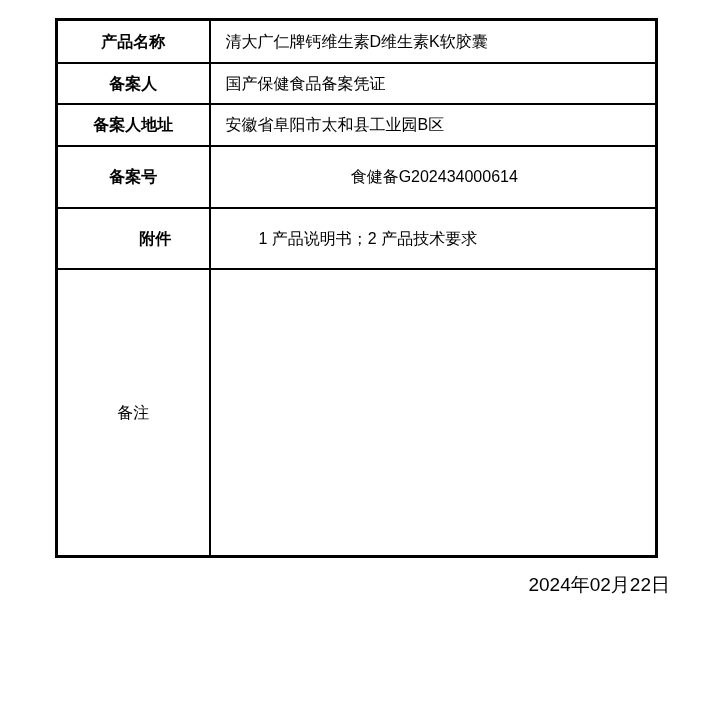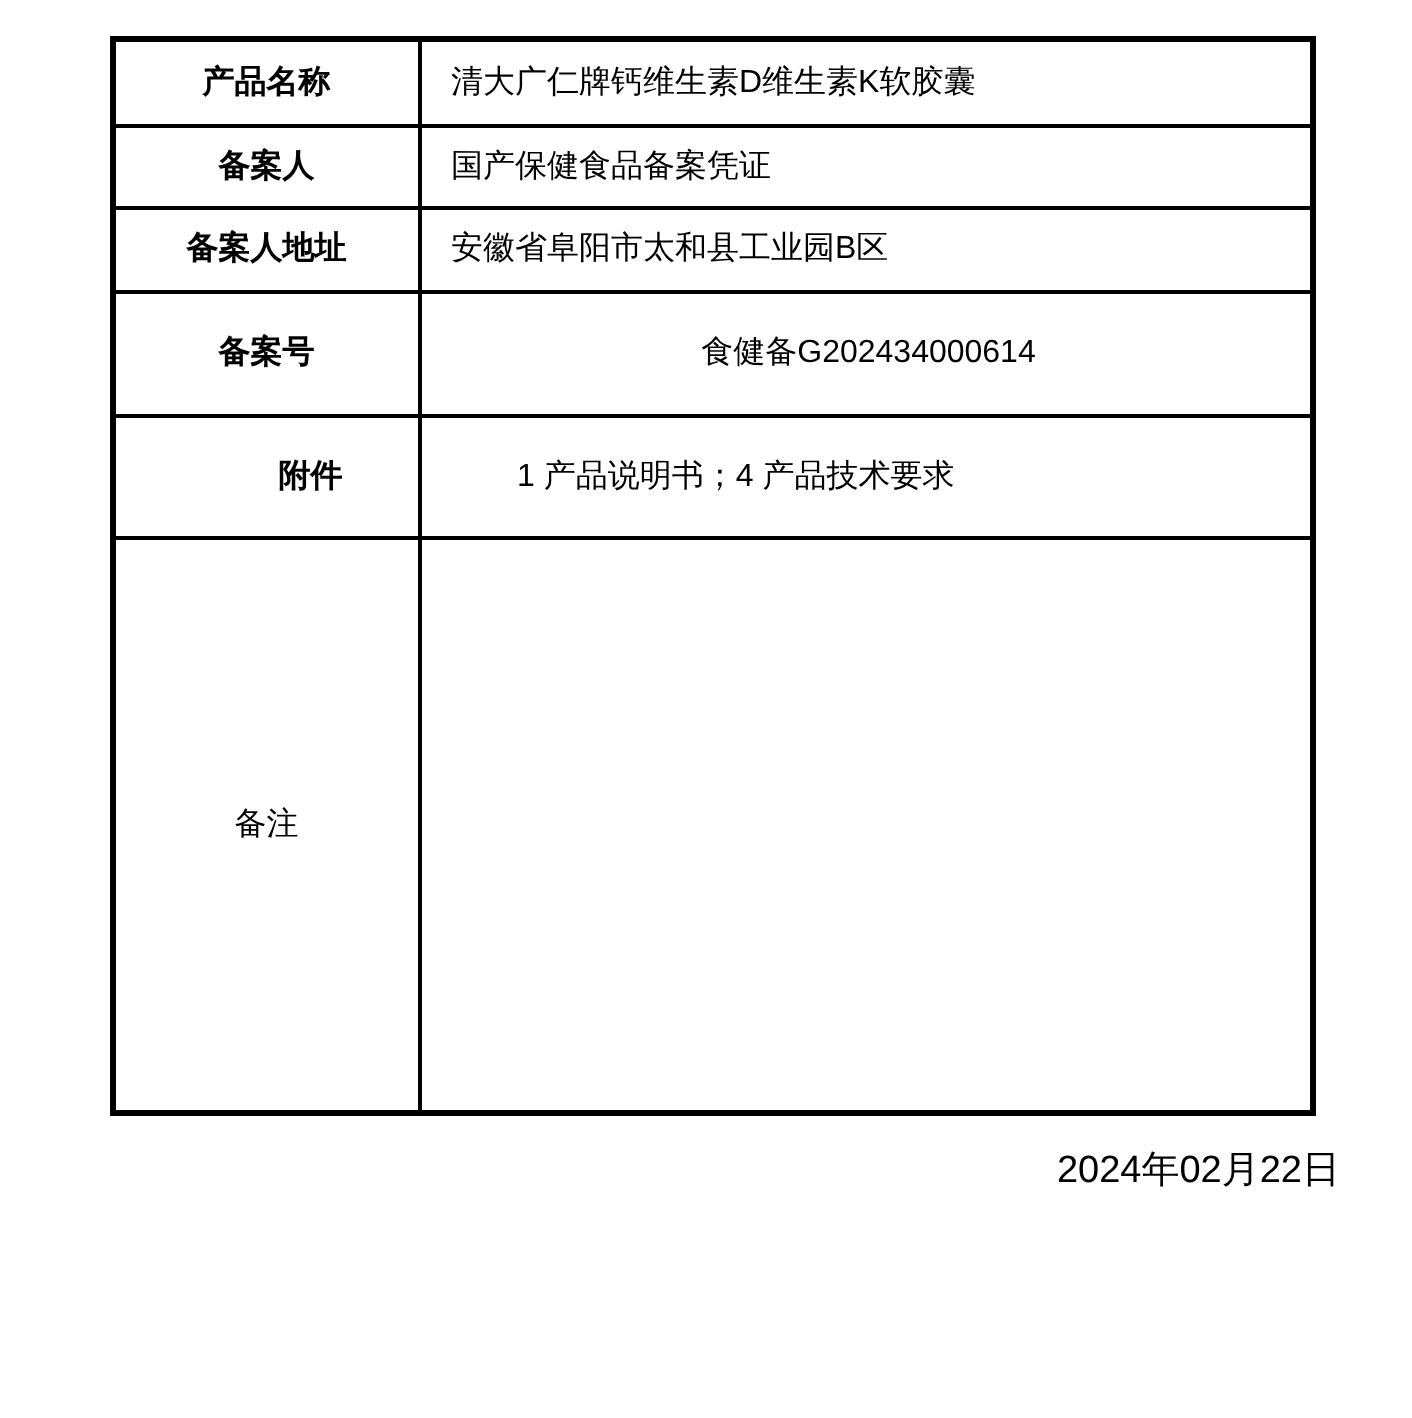--- a/index.html
+++ b/index.html
@@ -92,21 +92,21 @@
       <tr class="r3">
         <td class="label">备案人地址</td>
         <td class="value">安徽省阜阳市太和县工业园B区</td>
       </tr>
       <tr class="r5">
         <td class="label">备案号</td>
         <td class="value">食健备G202434000614</td>
       </tr>
       <tr class="r6">
         <td class="label">附件</td>
-        <td class="value">1 产品说明书；4 产品技术要求</td>
+        <td class="value">1 产品说明书；2 产品技术要求</td>
       </tr>
       <tr class="r7">
         <td class="label light">备注</td>
         <td class="value"></td>
       </tr>
     </tbody>
   </table>
 
   <div class="issue-date">2024年02月22日</div>
 

